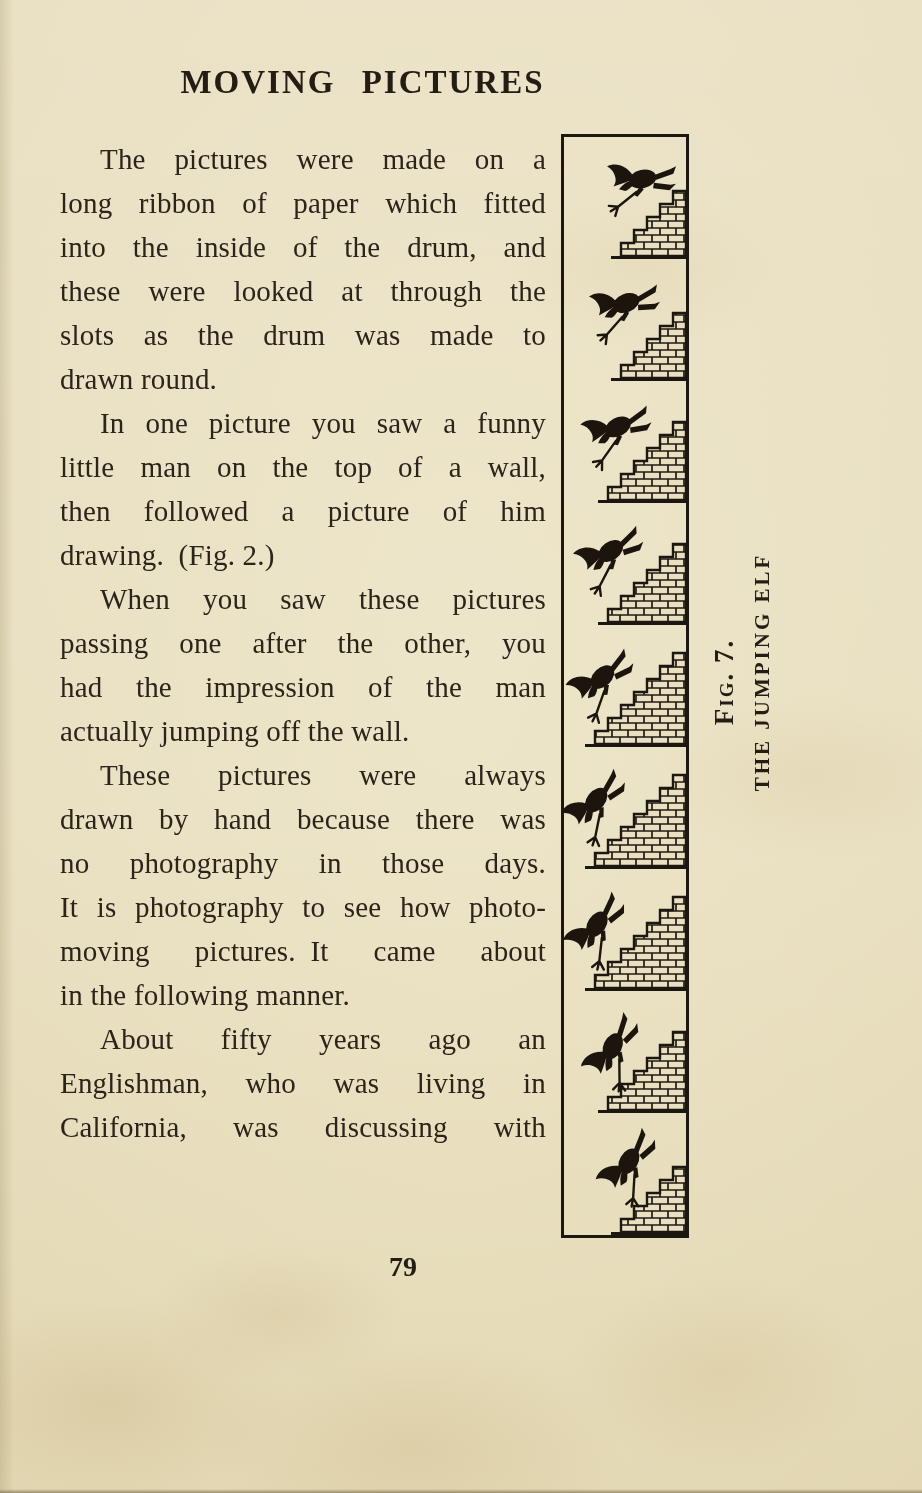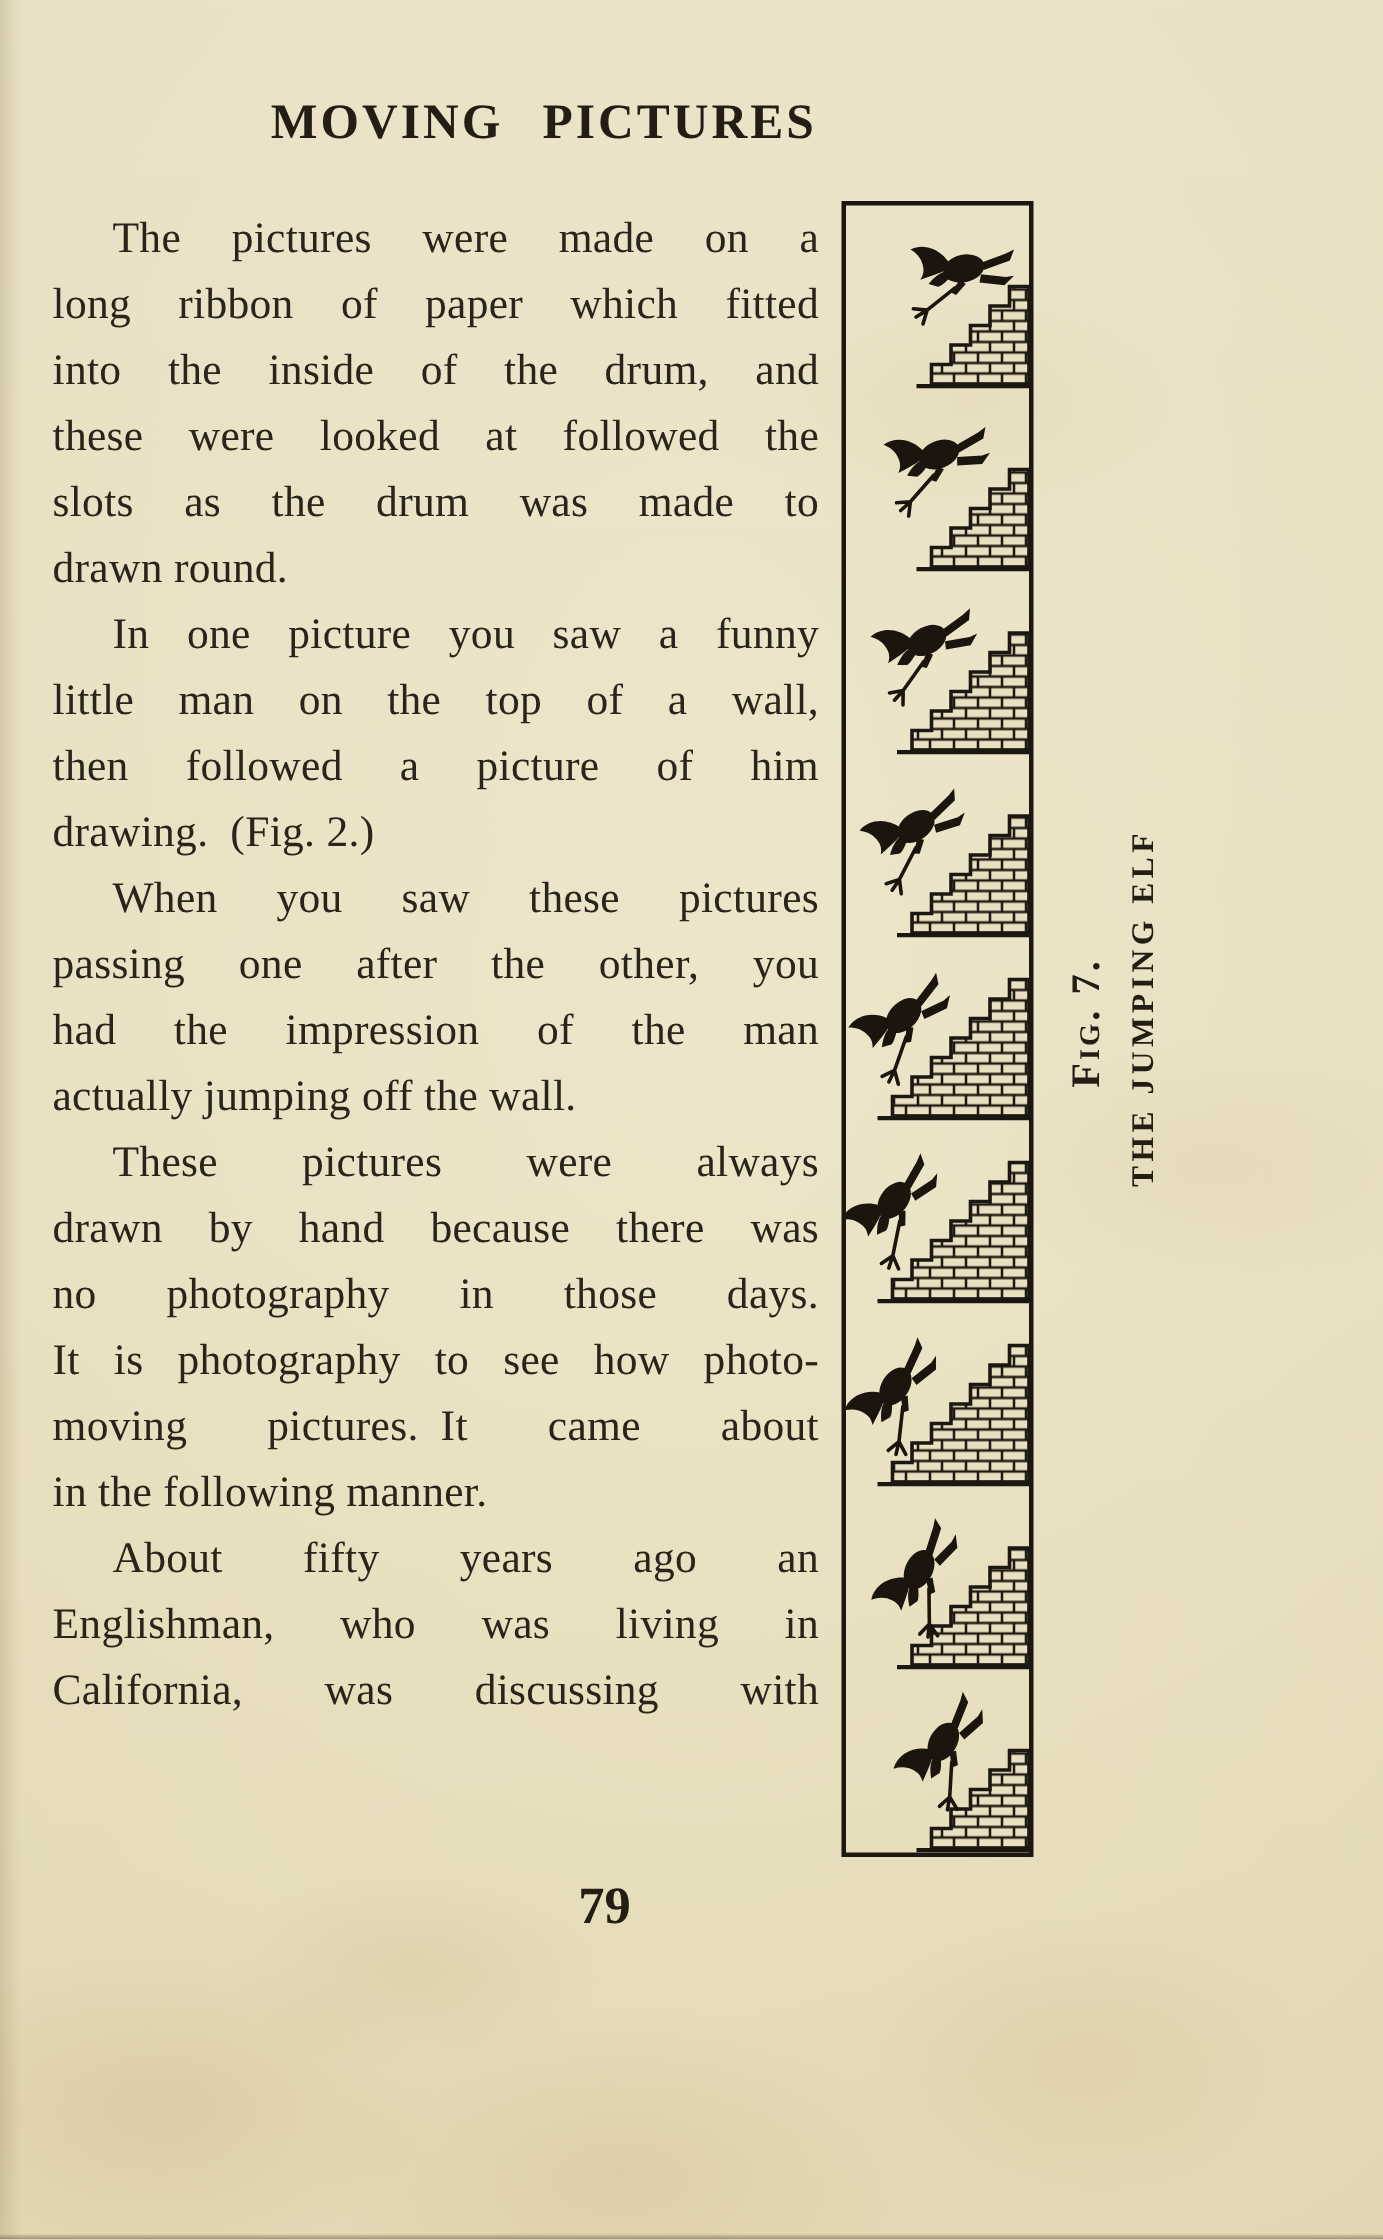--- a/index.html
+++ b/index.html
@@ -33,40 +33,40 @@
     margin:0;
     position:absolute;left:35px;top:64px;width:655px;
     text-align:center;
     font-size:33px;font-weight:700;letter-spacing:2px;word-spacing:16px;
     color:#241d13;
   }
   .text-col{
     position:absolute;left:35px;top:137px;width:511px;
     font-size:29px;line-height:44px;letter-spacing:.2px;
   }
-  .bl{ text-align:justify; text-align-last:justify; }
+  .bl{ text-align:justify; text-align-last:justify;margin-left:25px; }
   .bl.ind{ text-indent:40px; }
   .bl.last{ text-align-last:left; }
   .filmstrip{
     position:absolute;left:561px;top:134px;
     width:122px;height:1098px;
     border:3px solid #1c1710;
     background:transparent;
   }
   .frame{display:block;width:122px;height:122px;}
   .cap{
     position:absolute;white-space:nowrap;
     transform:translate(-50%,-50%) rotate(-90deg);
     color:#241d13;font-weight:700;
   }
   .cap-fig{ left:724px;top:682px;font-size:27px;font-variant:small-caps;letter-spacing:2px; }
   .cap-title{ left:762px;top:672px;font-size:21px;letter-spacing:3px; }
   .pageno{
     position:absolute;left:403px;top:1251px;transform:translateX(-50%);
-    font-size:35px;font-weight:700;color:#241d13;
+    font-size:28px;font-weight:700;color:#241d13;
   }
   .svgdefs{position:absolute;width:0;height:0;overflow:hidden;}
 </style>
 </head>
 <body>
 
 <svg class="svgdefs" aria-hidden="true">
   <defs>
     <pattern id="bk" width="16" height="14" patternUnits="userSpaceOnUse">
       <rect width="16" height="14" fill="#e9e0c2"></rect>
@@ -84,21 +84,21 @@
   </defs>
 </svg>
 
 <div class="page">
   <h1 class="heading">MOVING PICTURES</h1>
 
   <div class="text-col">
       <div class="bl ind">The pictures were made on a</div>
       <div class="bl">long ribbon of paper which fitted</div>
       <div class="bl">into the inside of the drum, and</div>
-      <div class="bl">these were looked at followed the</div>
+      <div class="bl">these were looked at through the</div>
       <div class="bl">slots as the drum was made to</div>
       <div class="bl last">drawn round.</div>
       <div class="bl ind">In one picture you saw a funny</div>
       <div class="bl">little man on the top of a wall,</div>
       <div class="bl">then followed a picture of him</div>
       <div class="bl last">drawing. (Fig. 2.)</div>
       <div class="bl ind">When you saw these pictures</div>
       <div class="bl">passing one after the other, you</div>
       <div class="bl">had the impression of the man</div>
       <div class="bl last">actually jumping off the wall.</div>

